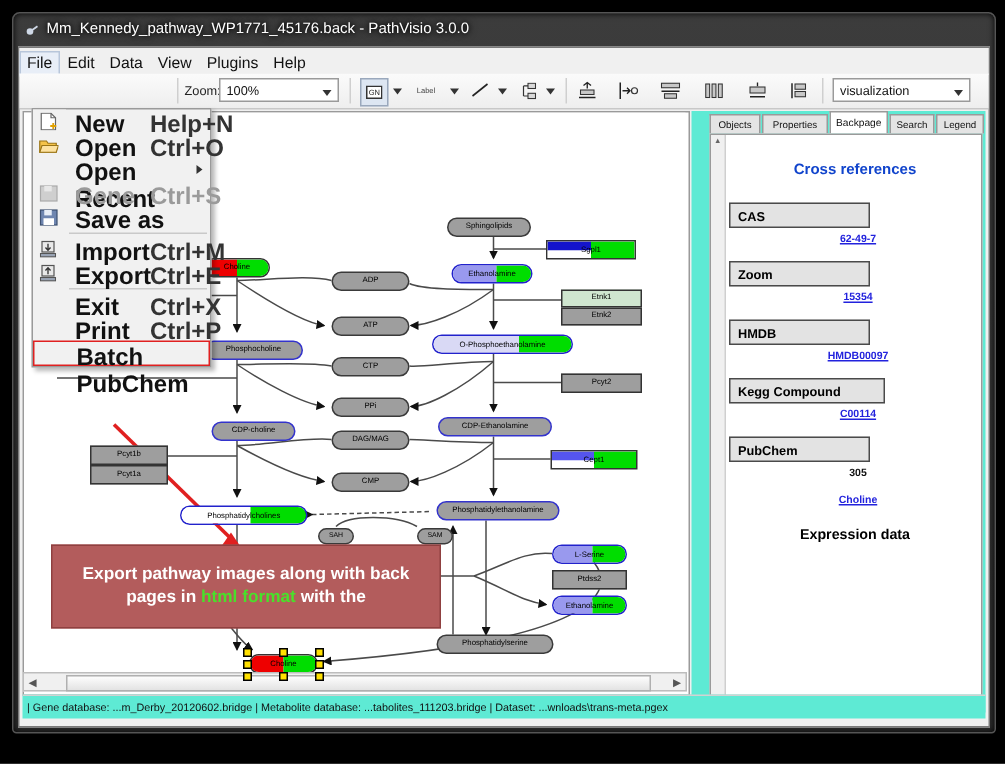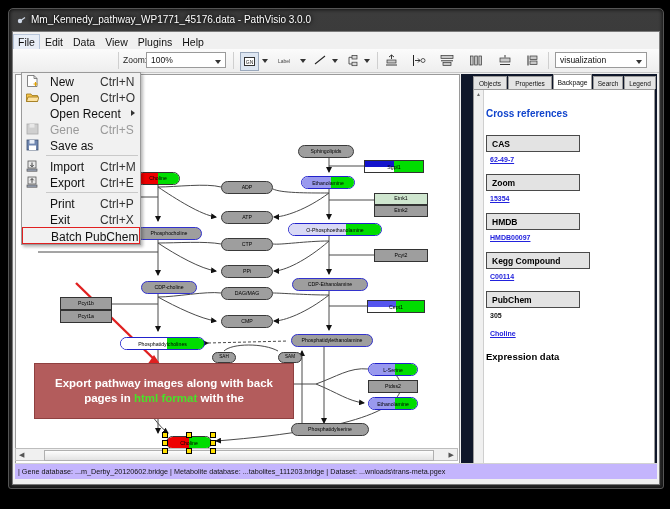--- a/index.html
+++ b/index.html
@@ -74,21 +74,21 @@
   .dropdown{
     position:absolute;left:8px;top:40px;width:118px;
     background:#f1f1f1;border:1px solid #9a9a9a;
     box-shadow:2px 2px 3px rgba(0,0,0,.28);
     z-index:40;
   }
   .dropdown .gutter{
     position:absolute;left:0;top:0;width:22px;height:100%;
     background:#f1f1f1;
   }
-  .dd-item{position:relative;height:16px;font-size:12px;color:#111;}
+  .dd-item{position:relative;height:16px;font-size:16px;color:#111;font-weight:bold;}
   .dd-item .lbl{position:absolute;left:28px;top:2px;}
   .dd-item .acc{position:absolute;left:78px;top:2px;color:#333;}
   .dd-item.disabled .lbl,.dd-item.disabled .acc{color:#9a9a9a;}
   .dd-item .submarr{
     position:absolute;right:5px;top:5px;width:0;height:0;
     border-top:3px solid transparent;border-bottom:3px solid transparent;
     border-left:4px solid #333;
   }
   .dd-ico{position:absolute;left:4px;top:2px;width:13px;height:12px;}
   .dd-sep{height:1px;background:#c9c9c9;margin:2px 2px 2px 24px;}
@@ -140,21 +140,22 @@
     text-align:center;z-index:25;
   }
   .callout .hl{color:#49e02a;}
 
   
   .sel-handle{position:absolute;width:4px;height:4px;background:#ffe000;border:1px solid #000;z-index:30;}
 
   
   .side{
     position:absolute;left:448px;top:42px;width:196px;height:401px;
-    background:#0f172a;
+    background:#5eead4;
+    text-align:center;
   }
   .tabstrip{position:absolute;left:12px;top:0;height:15px;}
   .tab{
     position:absolute;top:2px;height:13px;box-sizing:border-box;
     background:#e4e4e4;border:1px solid #9a9a9a;border-bottom:none;
     font-size:6.5px;color:#111;display:flex;align-items:center;justify-content:center;
     padding:0 3px;
   }
   .tab.active{background:#fff;top:0;height:15px;font-size:6.8px;}
   .side-body{
@@ -171,38 +172,38 @@
     font-size:8.5px;font-weight:bold;color:#000;padding-left:5px;
   }
   .xref-link{font-size:7px;font-weight:bold;color:#2222dd;text-decoration:underline;margin:4px 0 0 4px;}
   .xref-plain{font-size:7px;font-weight:bold;color:#111;margin:4px 0 0 4px;}
   .xref-group{margin-top:11px;}
   .expr-title{font-size:9.5px;font-weight:bold;color:#000;margin-top:14px;}
 
   
   .statusbar{
     position:absolute;left:2px;top:431px;width:642px;height:16px;
-    background:#c4b5fd;border-top:1px solid #d2d2d2;
+    background:#5eead4;border-top:1px solid #d2d2d2;
     font-size:7.2px;color:#111;line-height:16px;padding-left:3px;
     white-space:nowrap;box-sizing:border-box;
   }
 </style>
 </head>
 <body>
 
 <div id="root">
 
   <div class="win-frame">
 
     <div class="titlebar">
       <svg class="tb-icon" viewBox="0 0 10 10">
         <circle cx="3" cy="6" r="2.2" fill="#cfd8e6"></circle>
         <path d="M4.5 5 L8 2.5" stroke="#cfd8e6" stroke-width="1.2" fill="none"></path>
       </svg>
-      <div class="tb-text">Mm_Kennedy_pathway_WP1771_45176.data - PathVisio 3.0.0</div>
+      <div class="tb-text">Mm_Kennedy_pathway_WP1771_45176.back - PathVisio 3.0.0</div>
     </div>
 
     <div class="win-inner">
 
       <div class="menubar">
         <span class="mi open">File</span><span class="mi">Edit</span><span class="mi">Data</span><span class="mi">View</span><span class="mi">Plugins</span><span class="mi">Help</span>
       </div>
 
       <div class="toolbar">
         <div class="tb-sep" style="left:105px"></div>
@@ -518,21 +519,21 @@
       <div class="dropdown">
         <div class="gutter"></div>
 
         <div class="dd-item">
           <svg class="dd-ico" viewBox="0 0 13 12">
             <path d="M1.5 0.5 H8 L11 3.5 V11.5 H1.5 z" fill="#fff" stroke="#666" stroke-width=".8"></path>
             <path d="M8 0.5 V3.5 H11" fill="none" stroke="#666" stroke-width=".8"></path>
             <path d="M9.5 7 v4 M7.5 9 h4" stroke="#e0a000" stroke-width="1.2"></path>
           </svg>
           <span class="lbl">New</span>
-          <span class="acc">Ctrl+N</span>
+          <span class="acc">Help+N</span>
         </div>
 
         <div class="dd-item">
           <svg class="dd-ico" viewBox="0 0 13 12">
             <path d="M0.5 3 H5 L6 4.5 H11.5 V10.5 H0.5 z" fill="#f5c349" stroke="#9a7516" stroke-width=".8"></path>
             <path d="M2 6 H13 L11.5 10.5 H0.5 z" fill="#fde2a0" stroke="#9a7516" stroke-width=".8"></path>
           </svg>
           <span class="lbl">Open</span>
           <span class="acc">Ctrl+O</span>
         </div>
@@ -579,27 +580,27 @@
             <path d="M6 6.8 v-4 M4.3 4.3 L6 2.5 L7.7 4.3" stroke="#333" stroke-width=".9" fill="none"></path>
             <rect x="1" y="9" width="10" height="2.2" fill="#9aa4b5" stroke="#555" stroke-width=".7"></rect>
           </svg>
           <span class="lbl">Export</span>
           <span class="acc">Ctrl+E</span>
         </div>
 
         <div class="dd-sep"></div>
 
         <div class="dd-item">
+          <span class="lbl">Exit</span>
+          <span class="acc">Ctrl+X</span>
+        </div>
+
+        <div class="dd-item">
           <span class="lbl">Print</span>
           <span class="acc">Ctrl+P</span>
-        </div>
-
-        <div class="dd-item">
-          <span class="lbl">Exit</span>
-          <span class="acc">Ctrl+X</span>
         </div>
 
         <div class="dd-item highlight">
           <span class="lbl">Batch PubChem</span>
         </div>
       </div>
 
     </div>
   </div>
 </div>

